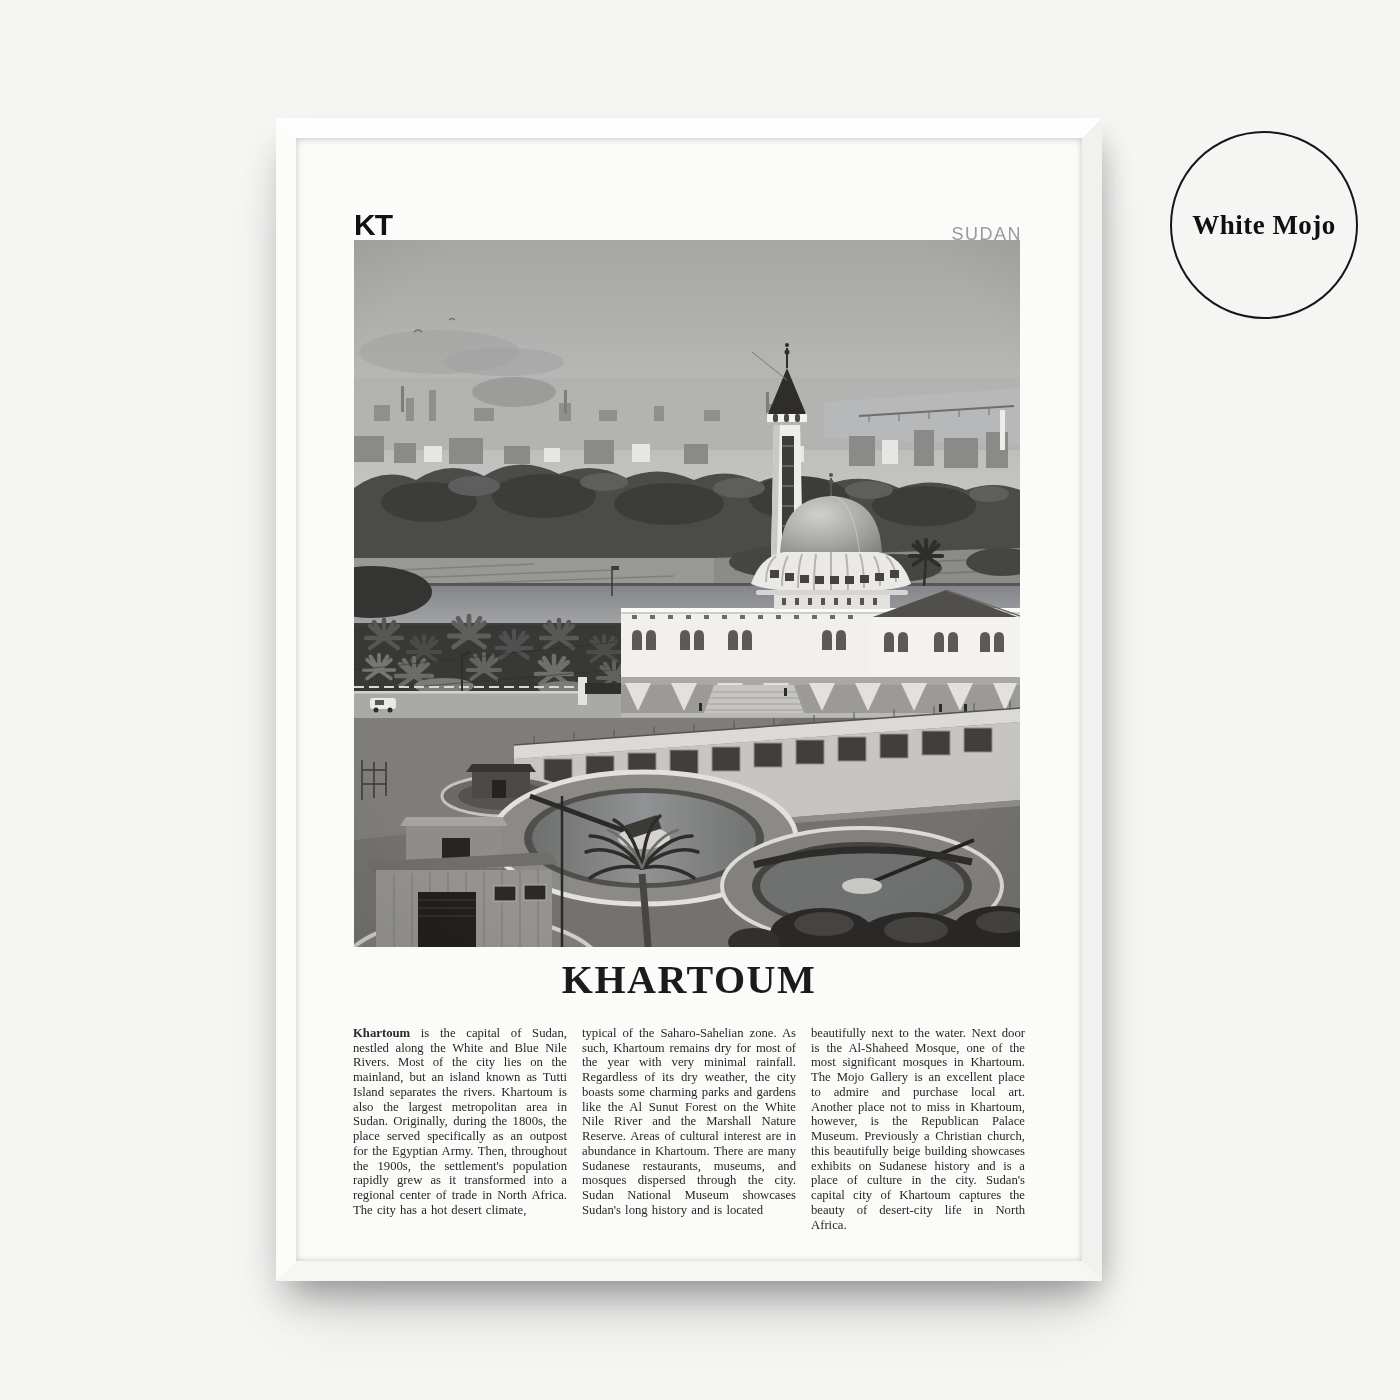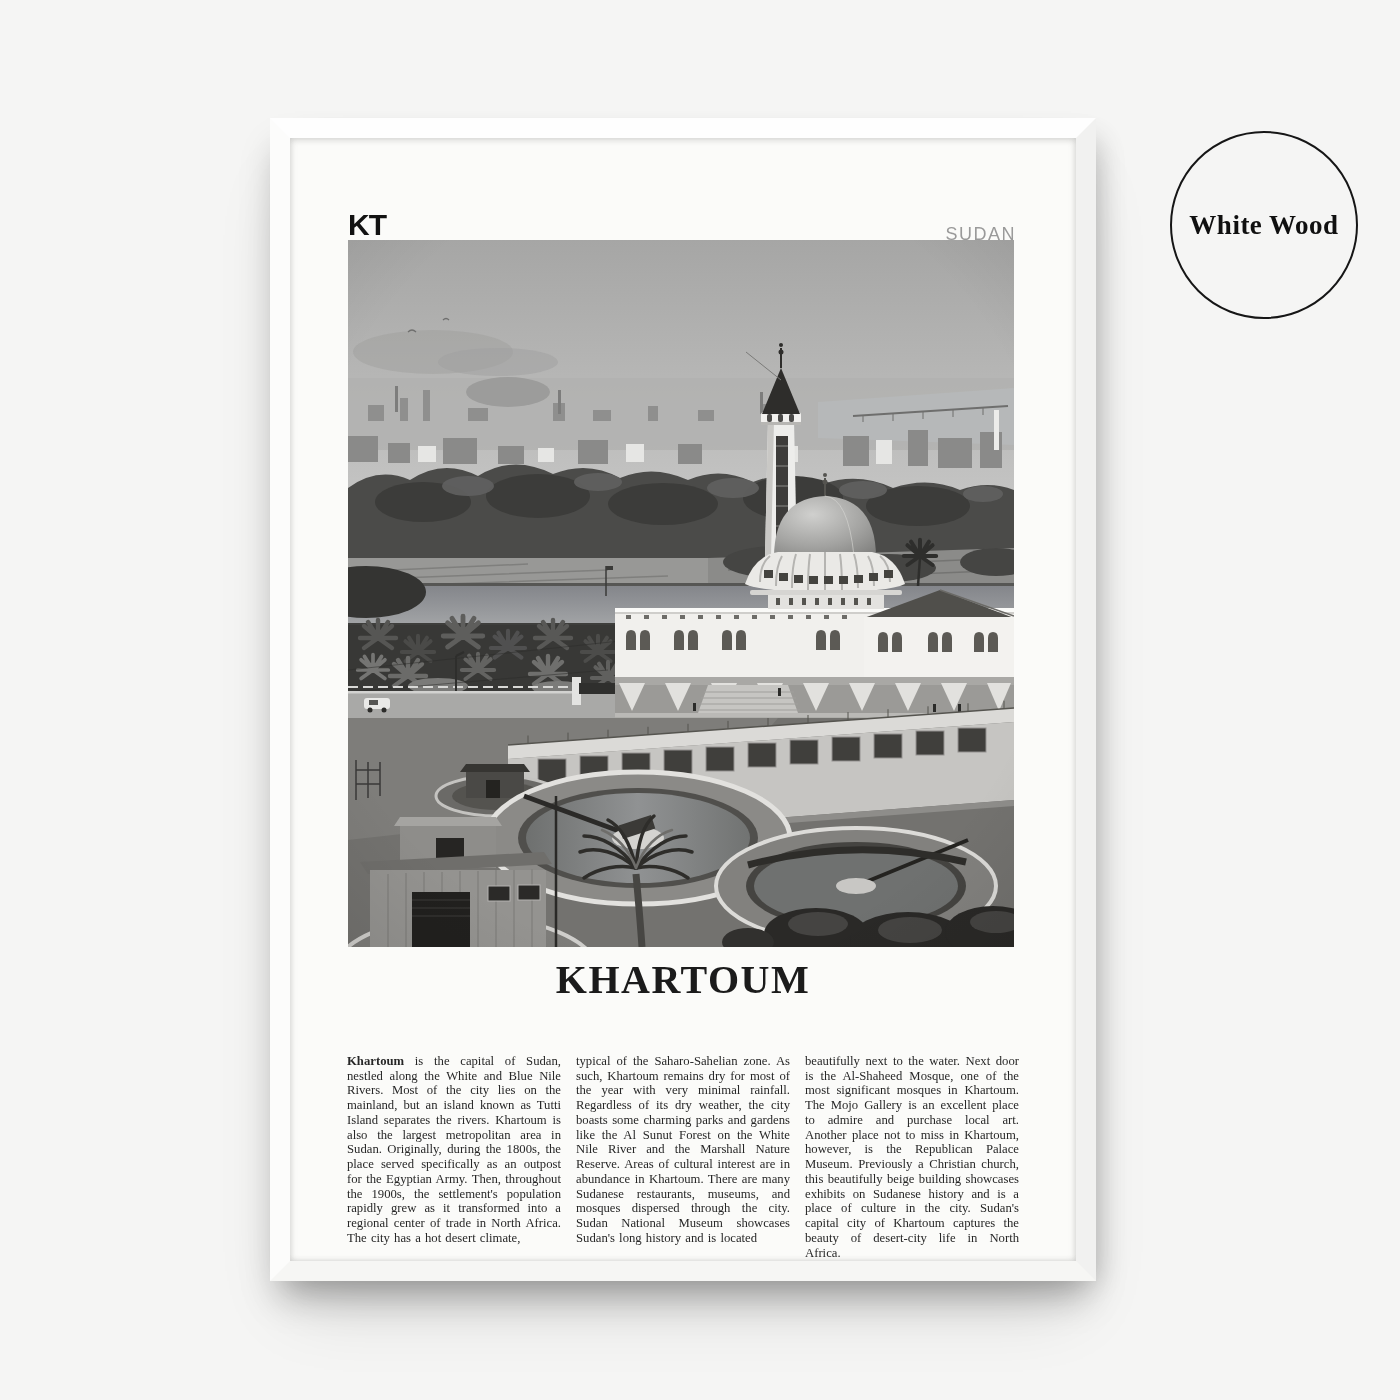--- a/index.html
+++ b/index.html
@@ -3,45 +3,45 @@
 <meta charset="utf-8">
 <style>
   html,body{margin:0;padding:0;background:#e9e9e8;}
   .page{position:relative;width:1400px;height:1400px;background:#f5f5f4;overflow:hidden;
         font-family:"Liberation Sans",sans-serif;}
   
   .badge{position:absolute;left:1170px;top:131px;width:188px;height:188px;border:2px solid #161616;
          border-radius:50%;display:flex;align-items:center;justify-content:center;box-sizing:border-box;}
   .badge-label{font-family:"Liberation Serif",serif;font-weight:700;font-size:27px;color:#101010;letter-spacing:.5px;}
   
-  .frame{position:absolute;left:270px;top:118px;width:826px;height:1163px;box-sizing:border-box;
+  .frame{position:absolute;left:276px;top:118px;width:826px;height:1163px;box-sizing:border-box;
          border:20px solid #fbfbfa;border-top-color:#fefefe;border-left-color:#fcfcfb;
          border-right-color:#f1f1f0;border-bottom-color:#f6f6f4;background:#fbfbf9;
          box-shadow:0 24px 34px -8px rgba(0,0,0,.26),0 44px 70px -22px rgba(0,0,0,.14),
                     14px 10px 26px -10px rgba(0,0,0,.12),inset 0 0 0 1px rgba(0,0,0,.035);}
   .poster{position:absolute;inset:0;background:#fbfbf9;
           box-shadow:inset 0 3px 6px rgba(0,0,0,.09),inset 3px 0 6px rgba(0,0,0,.05),
                      inset -3px 0 6px rgba(0,0,0,.05),inset 0 -2px 5px rgba(0,0,0,.05);}
   .brand{position:absolute;left:58px;top:70px;font-size:30px;font-weight:800;letter-spacing:-1px;color:#121212;}
   .country{position:absolute;right:60px;top:86px;font-size:18px;letter-spacing:1.5px;color:#9a9a9a;}
   .photo{position:absolute;left:58px;top:102px;width:666px;height:707px;display:block;background:#b5b5b4;}
   .title{position:absolute;left:0;right:0;top:818px;text-align:center;font-family:"Liberation Serif",serif;
          font-weight:700;font-size:40px;letter-spacing:1.5px;color:#1b1b1b;}
-  .columns{position:absolute;left:57px;top:888px;width:672px;display:flex;gap:15px;margin-top:28px;}
+  .columns{position:absolute;left:57px;top:888px;width:672px;display:flex;gap:15px;}
   .col{flex:1;font-family:"Liberation Serif",serif;font-size:12.7px;line-height:1.16;
        text-align:justify;color:#272727;word-spacing:1px;}
   .lead{font-weight:700;}
 </style>
 </head>
 <body>
 
 <div class="page">
 
   <div class="badge">
-    <span class="badge-label">White Wood</span>
+    <span class="badge-label">White Mojo</span>
   </div>
 
   <div class="frame">
     <div class="poster">
 
       <div class="brand">KT</div>
       <div class="country">SUDAN</div>
 
       <svg class="photo" viewBox="0 0 666 707" preserveAspectRatio="none" xmlns="http://www.w3.org/2000/svg">
         <defs>

